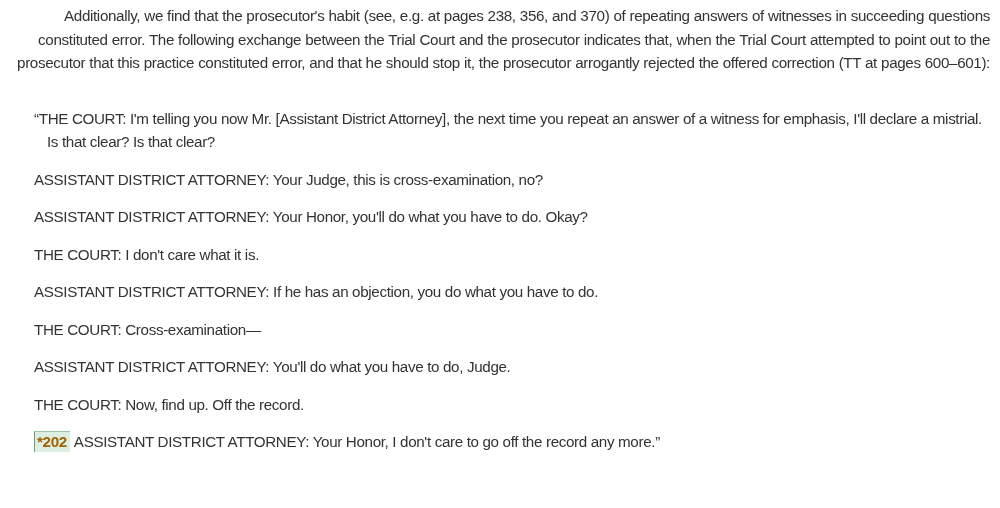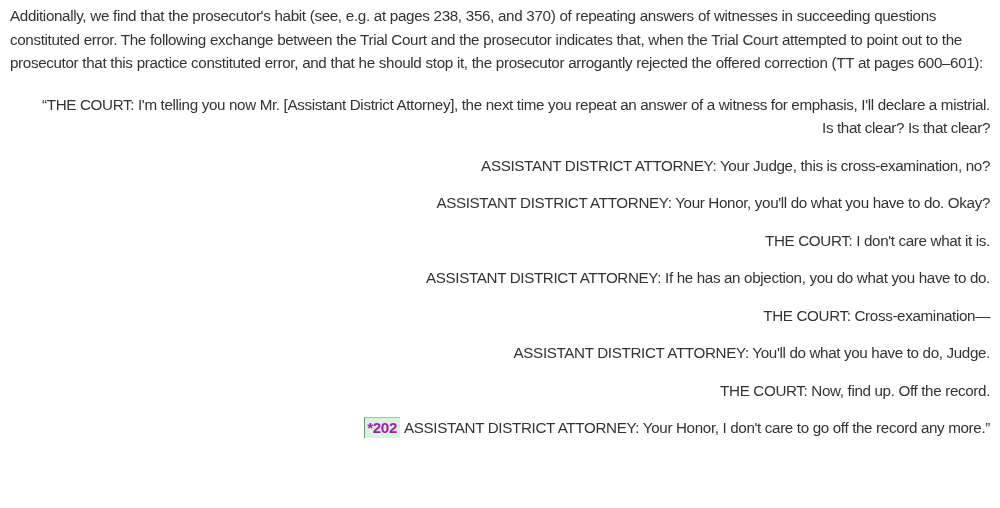--- a/index.html
+++ b/index.html
@@ -17,37 +17,37 @@
       letter-spacing: -0.35px;
     }
     .page {
       position: relative;
       padding: 4px 10px 0 10px;
     }
     .para {
       margin: 0;
       line-height: 23.5px;
       word-spacing: 0.2px;
+      text-align: right;
     }
     .blockquote {
-      margin: 18px 0 0 24px;
-      text-align: right;
+      margin: 32px 0 0 24px;
     }
     .bq-line {
       margin: 0 0 14px 0;
       line-height: 23.5px;
     }
     .bq-line.first {
       padding-left: 13px;
       text-indent: -13px;
     }
     .page-marker {
       display: inline-block;
       background: #dcefe0;
-      color: #a21caf;
+      color: #a16207;
       font-weight: bold;
       padding: 0 3px 0 2px;
       border-left: 1px solid #6a9a78;
       border-top: 1px solid #9ec3a8;
       line-height: 20px;
       margin-right: 4px;
     }
   </style>
 </head>
 <body>

